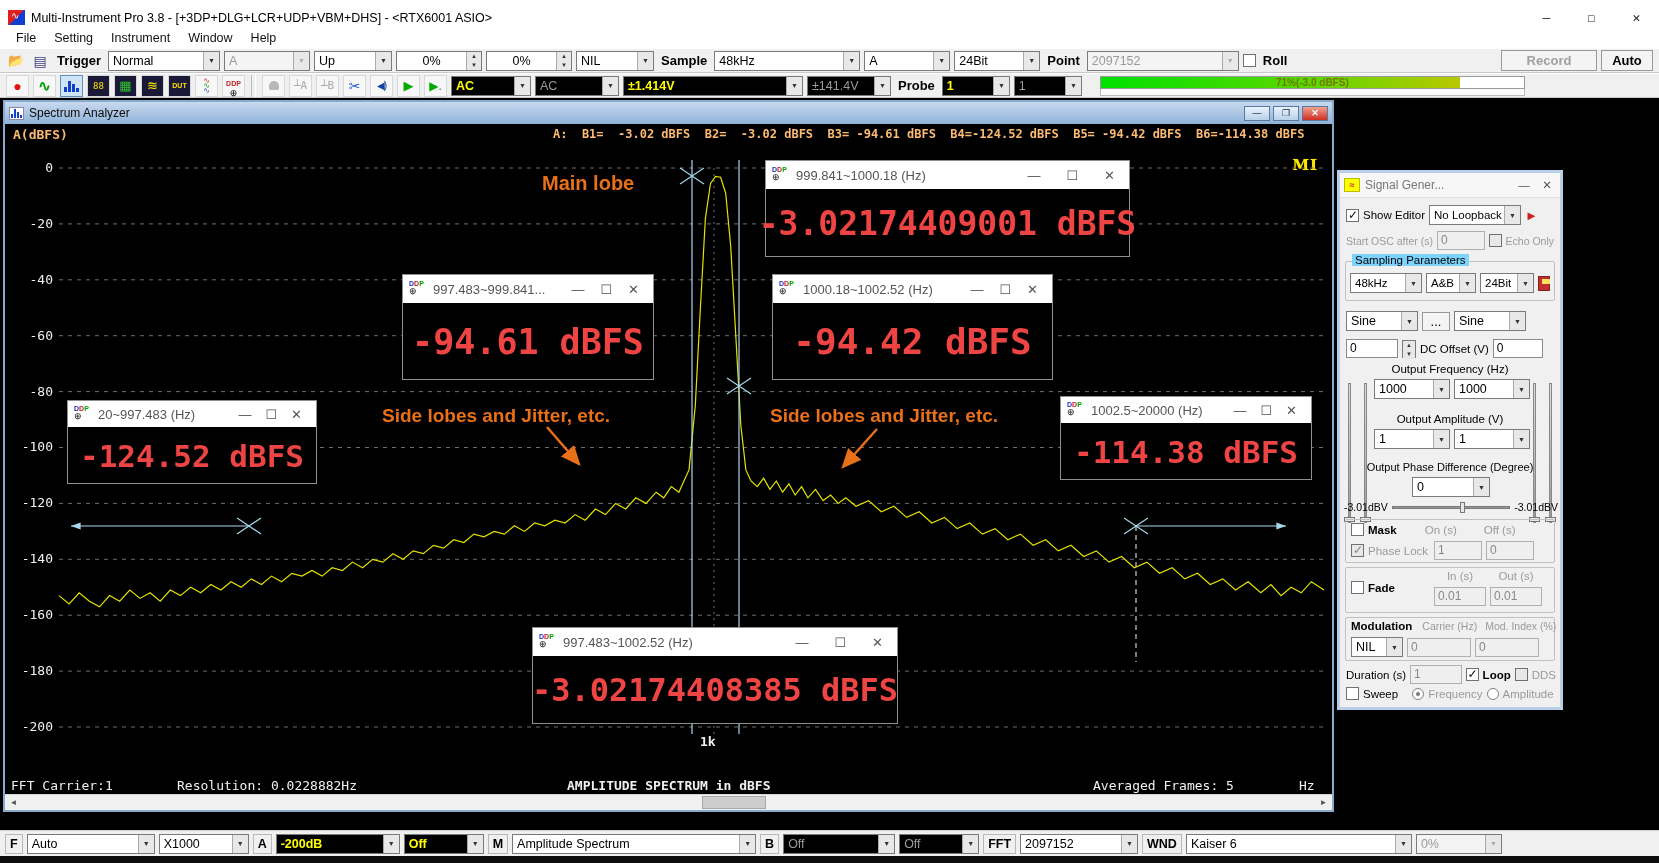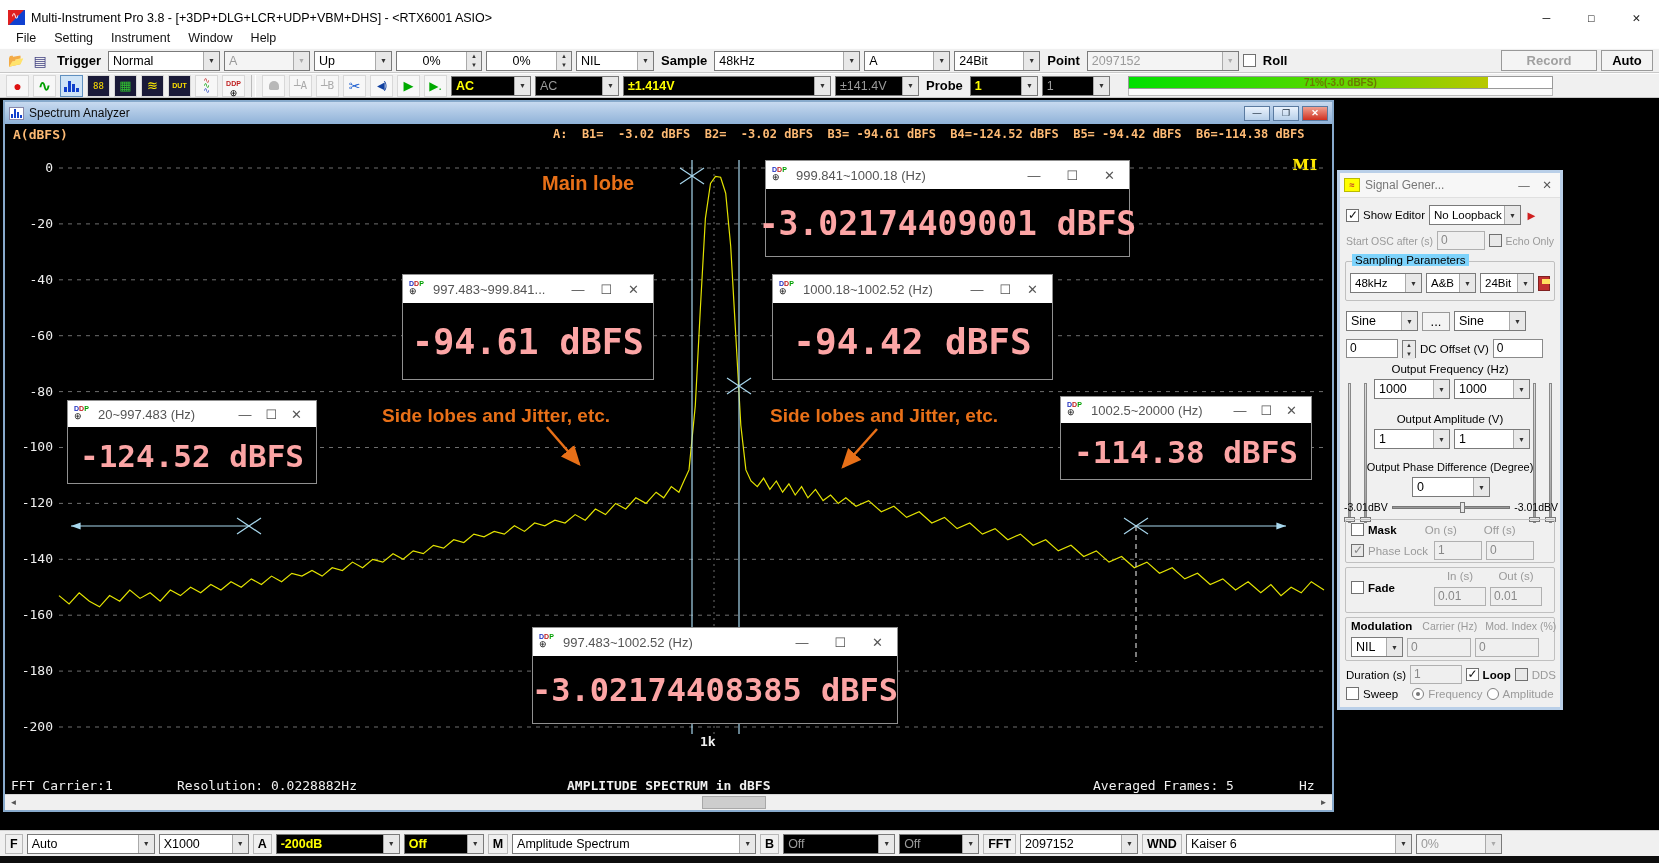--- a/index.html
+++ b/index.html
@@ -88,21 +88,21 @@
   .ann { position:absolute; color:#e87018; font-weight:bold; white-space:nowrap; }
 
   
   .ddpwin { position:absolute; background:#000; border:1px solid #909090; }
   .ddp-tb { height:28px; background:#fff; display:flex; align-items:center; padding:0 6px; gap:6px; }
   .ddp-ico { width:18px; height:18px; position:relative; flex:none; }
   .ddp-ico .l { font-size:7px; font-weight:bold; line-height:7px; display:block; }
   .ddp-ico .m { font-size:9px; line-height:8px; display:block; color:#111; }
   .ddp-tb .tt { color:#555; font-size:13px; white-space:nowrap; overflow:hidden; flex:1; }
   .ddp-ctl { display:flex; gap:26px; padding-right:8px; color:#555; font-size:13px; }
-  .ddp-val { display:flex; align-items:center; justify-content:center; color:#fca5a5; font-family:"DejaVu Sans Mono",monospace; font-weight:bold; white-space:nowrap; }
+  .ddp-val { display:flex; align-items:center; justify-content:center; color:#ef4444; font-family:"DejaVu Sans Mono",monospace; font-weight:bold; white-space:nowrap; }
 
   
   .siggen { left:1337px; top:170px; width:226px; height:540px; background:#f0f0f0; border:3px solid #b9cfe8; font-size:11.5px; }
   .sg-title { position:absolute; left:0; top:0; width:100%; height:25px; background:#f7f7f7; border-bottom:1px solid #e0e0e0; display:flex; align-items:center; gap:5px; padding:0 4px; }
   .sg-ico { width:16px; height:14px; background:#ffff00; border:1px solid #bb0; color:#c03030; font-size:9px; line-height:12px; text-align:center; font-weight:bold; }
   .sg-title .t { color:#777; font-size:12px; flex:1; }
   .sg-title .c { color:#555; width:18px; text-align:center; }
   .sg-row { position:absolute; display:flex; align-items:center; gap:4px; }
   .sg-lab { white-space:nowrap; } .gray { color:#9a9a9a; }
   .field { height:19px; background:#fff; border:1px solid #8a8a8a; padding:1px 3px; font-size:12px; }
@@ -243,21 +243,21 @@
   <span class="ico g-play"></span>
   <span class="ico g-play2"></span>
   <span class="combo dark" style="width:80px">
       <span class="cv">AC</span>
       <span class="da"></span>
     </span>
   <span class="combo darkdis" style="width:84px">
       <span class="cv">AC</span>
       <span class="da"></span>
     </span>
-  <span class="combo dark" style="width:208px">
+  <span class="combo dark" style="width:180px">
       <span class="cv">±1.414V</span>
       <span class="da"></span>
     </span>
   <span class="combo darkdis" style="width:84px">
       <span class="cv">±141.4V</span>
       <span class="da"></span>
     </span>
   <span class="tblabel">Probe</span>
   <span class="combo dark" style="width:68px">
       <span class="cv">1</span>

